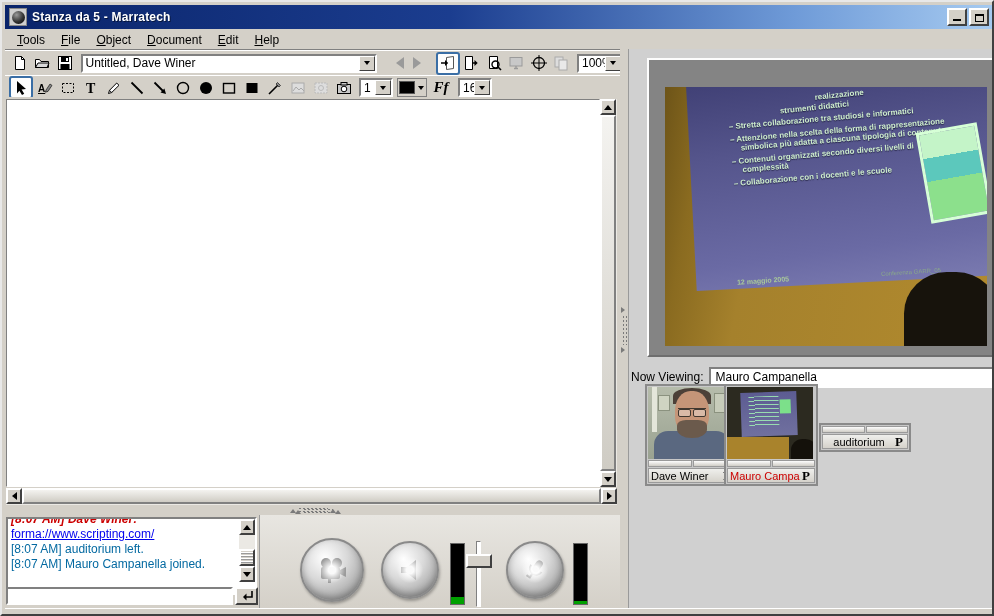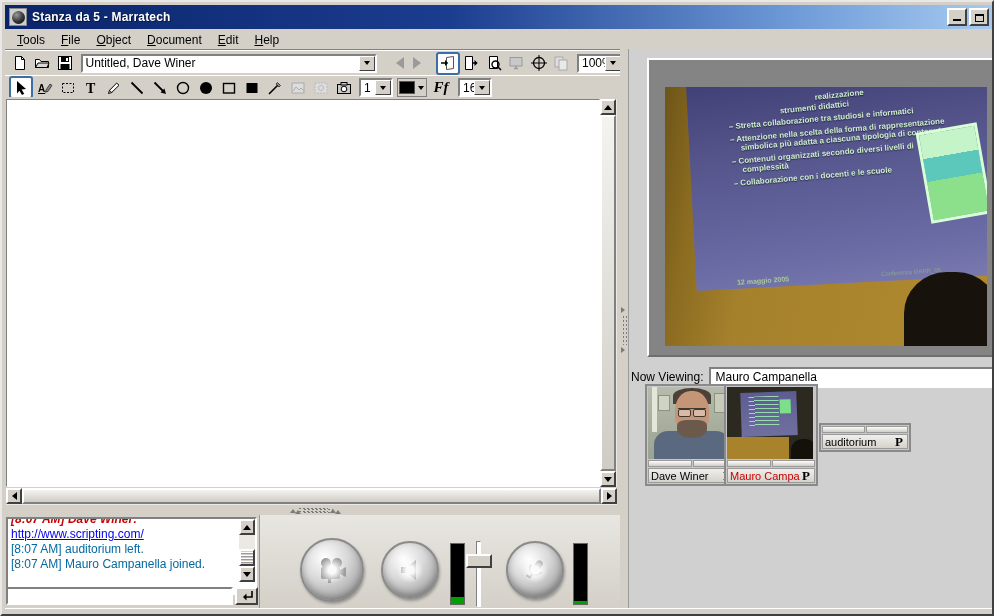--- a/index.html
+++ b/index.html
@@ -424,21 +424,21 @@
       <i class="grip-tri-u"></i>
       <i class="grip-dots-h"></i>
       <i class="grip-tri-u"></i>
     </span>
   </div>
 
   <div class="chat">
     <div class="chat-history">
       <div class="chat-lines">
         <div class="m-sender">[8:07 AM] Dave Winer:</div>
-        <div class="m-link">http://www.scripting.com/</div>
+        <div class="m-link">forma://www.scripting.com/</div>
         <div class="m-sys">[8:07 AM] auditorium left.</div>
         <div class="m-sys">[8:07 AM] Mauro Campanella joined.</div>
       </div>
       <div class="chat-sb">
         <span class="sb-btn" style="left:0;top:0;">
             <span class="tri tri-up"></span>
           </span>
         <span class="chat-thumb"></span>
         <span class="sb-btn" style="left:0;top:47px;">
             <span class="tri tri-dn"></span>
@@ -567,21 +567,21 @@
       <div class="thumb-strip">
           <i></i>
           <i></i>
         </div>
       <div class="thumb-label">
         <span class="nm nm-red">Mauro Campa...</span>
         <span class="pbadge">P</span>
       </div>
     </div>
 
-    <div class="thumb" style="left:190px;top:374px;width:92px;">
+    <div class="thumb" style="left:190px;top:374px;width:92px;text-align:center;">
       <div class="thumb-strip" style="margin-top:0;">
           <i></i>
           <i></i>
         </div>
       <div class="thumb-label">
         <span class="nm">auditorium</span>
         <span class="pbadge">P</span>
       </div>
     </div>
   </div>

